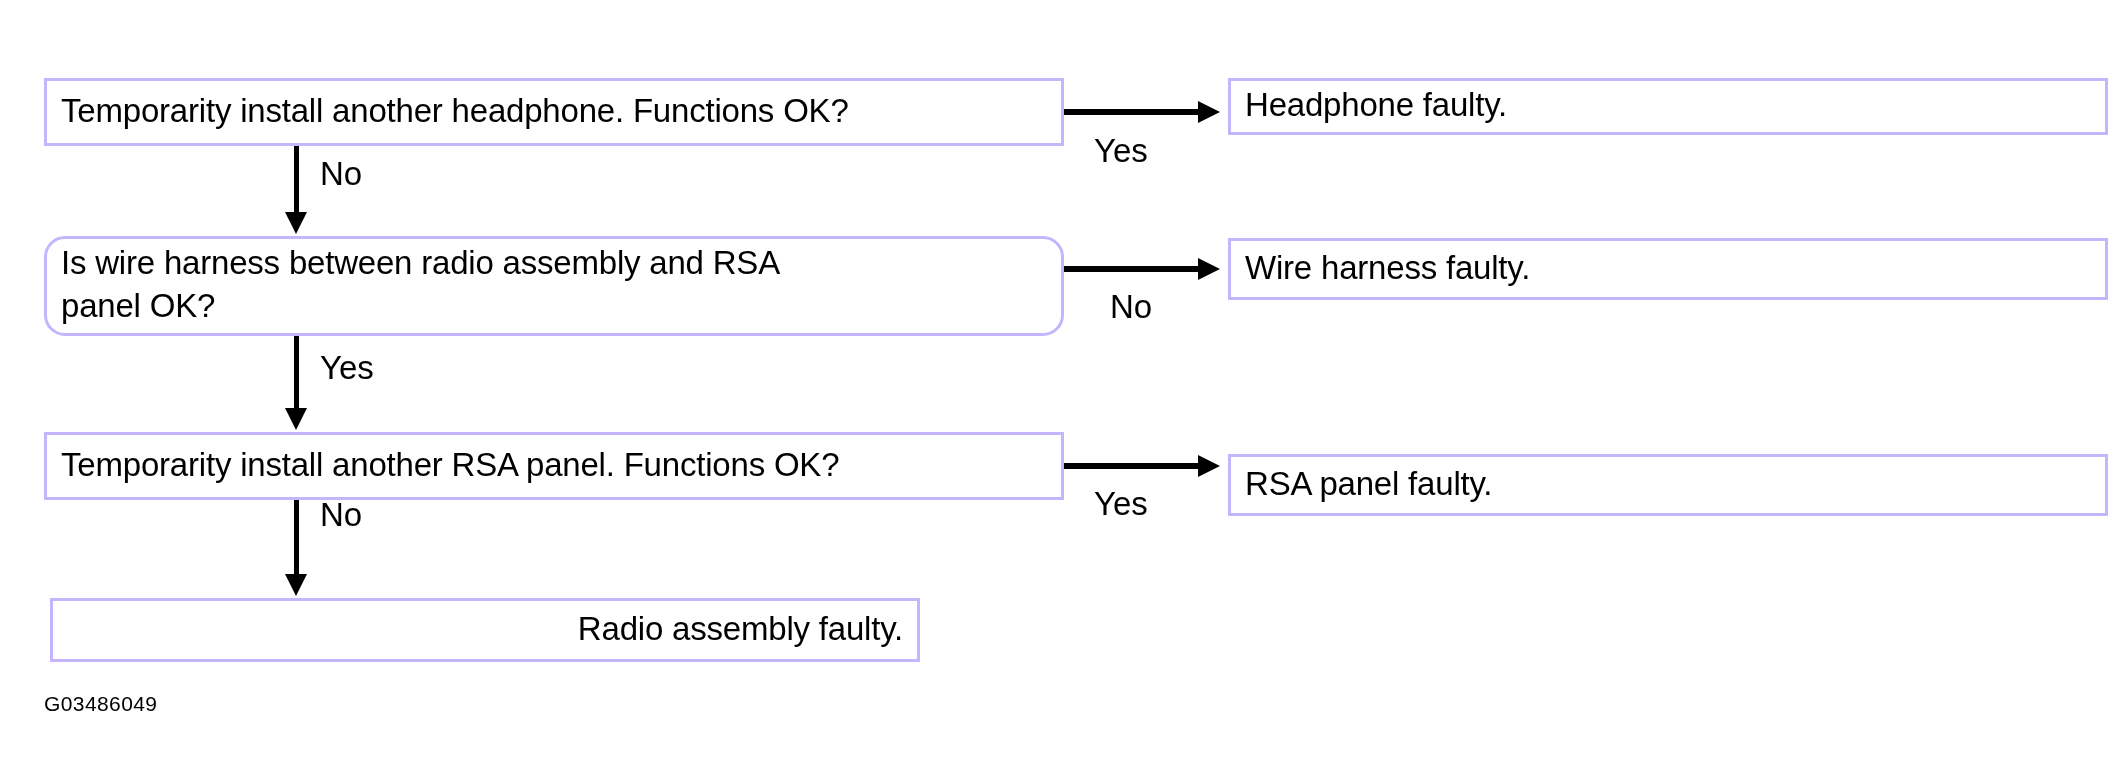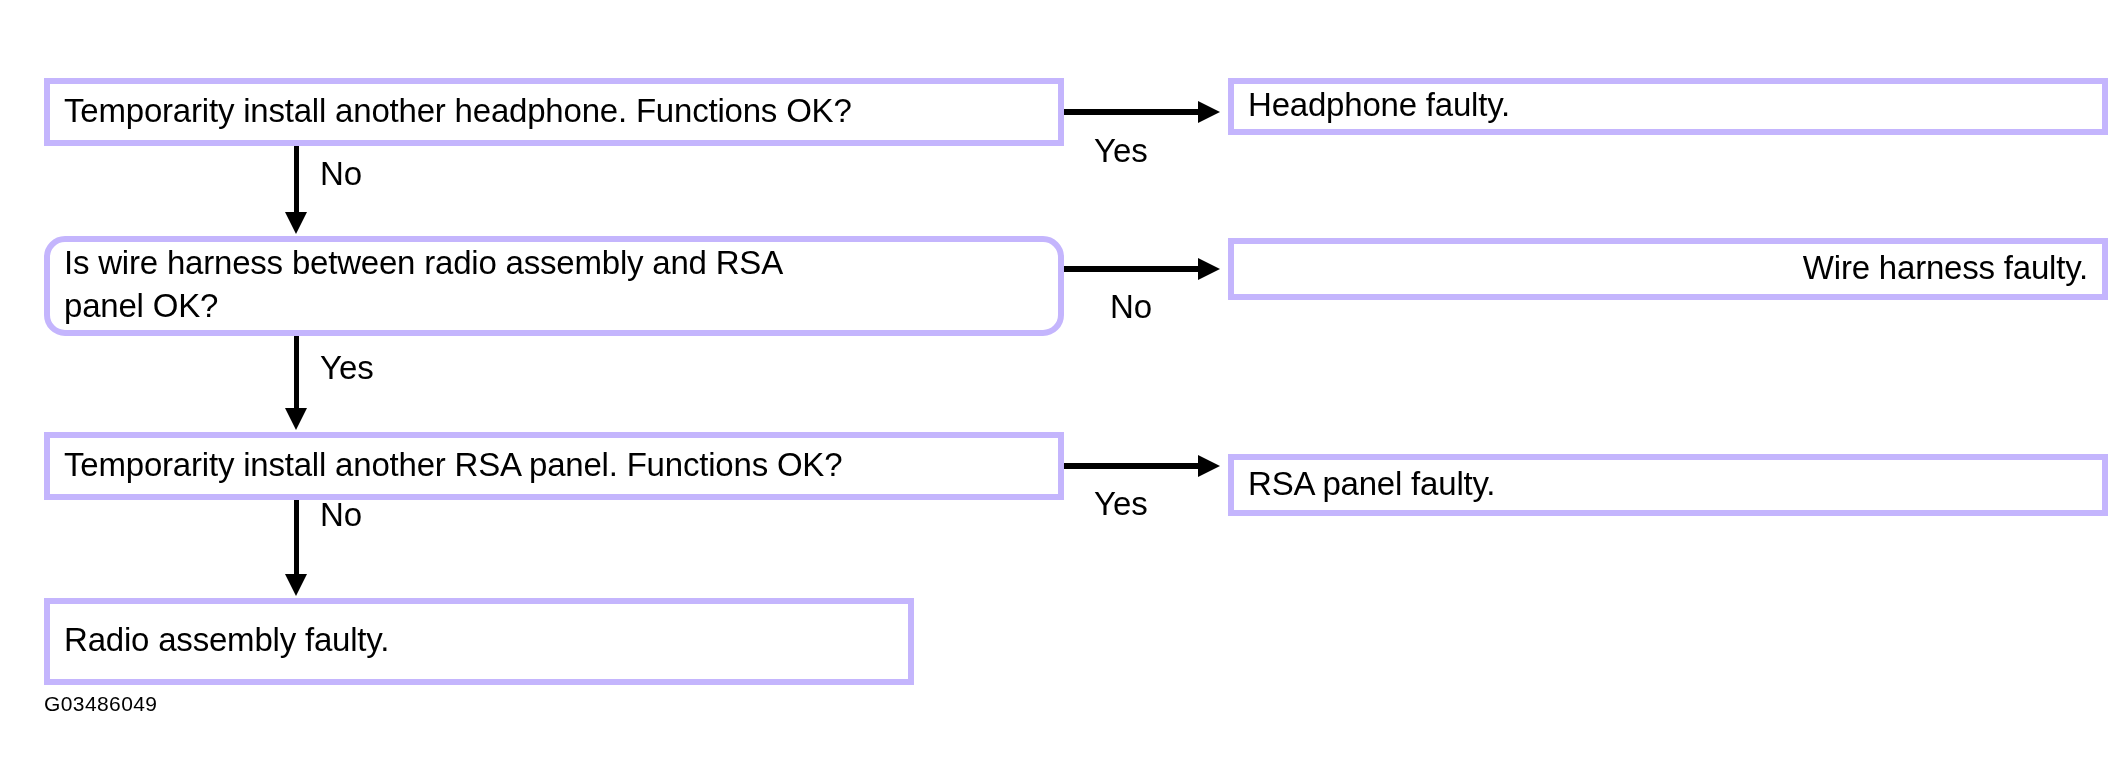--- a/index.html
+++ b/index.html
@@ -20,43 +20,43 @@
     width: 2124px;
     height: 784px;
     background: #ffffff;
   }
 
   
   .node {
     position: absolute;
     box-sizing: border-box;
     background: #ffffff;
-    border: 6px solid #c4b5fd;
+    border: 3px solid #c4b5fd;
     display: flex;
     flex-direction: column;
     justify-content: center;
     padding: 2px 14px 6px 14px;
   }
   .node .line {
     font-size: 33px;
     line-height: 43px;
     letter-spacing: -0.2px;
     white-space: nowrap;
     font-family: "Liberation Sans", sans-serif;
   }
 
   
   .n-q1 { left: 44px;  top: 78px;  width: 1020px; height: 68px; }
   .n-q2 { left: 44px;  top: 236px; width: 1020px; height: 100px; border-radius: 21px; }
   .n-q3 { left: 44px;  top: 432px; width: 1020px; height: 68px; }
-  .n-end { left: 44px; top: 598px; width: 870px; height: 87px; }
+  .n-end { left: 50px; top: 598px; width: 870px; height: 64px; align-items: flex-end; }
 
   
   .n-r1 { left: 1228px; top: 78px;  width: 880px; height: 57px; }
-  .n-r2 { left: 1228px; top: 238px; width: 880px; height: 62px; text-align: right; }
+  .n-r2 { left: 1228px; top: 238px; width: 880px; height: 62px; }
   .n-r3 { left: 1228px; top: 454px; width: 880px; height: 62px; }
 
   
   .vline {
     position: absolute;
     width: 5px;
     background: #000000;
   }
   .hline {
     position: absolute;

